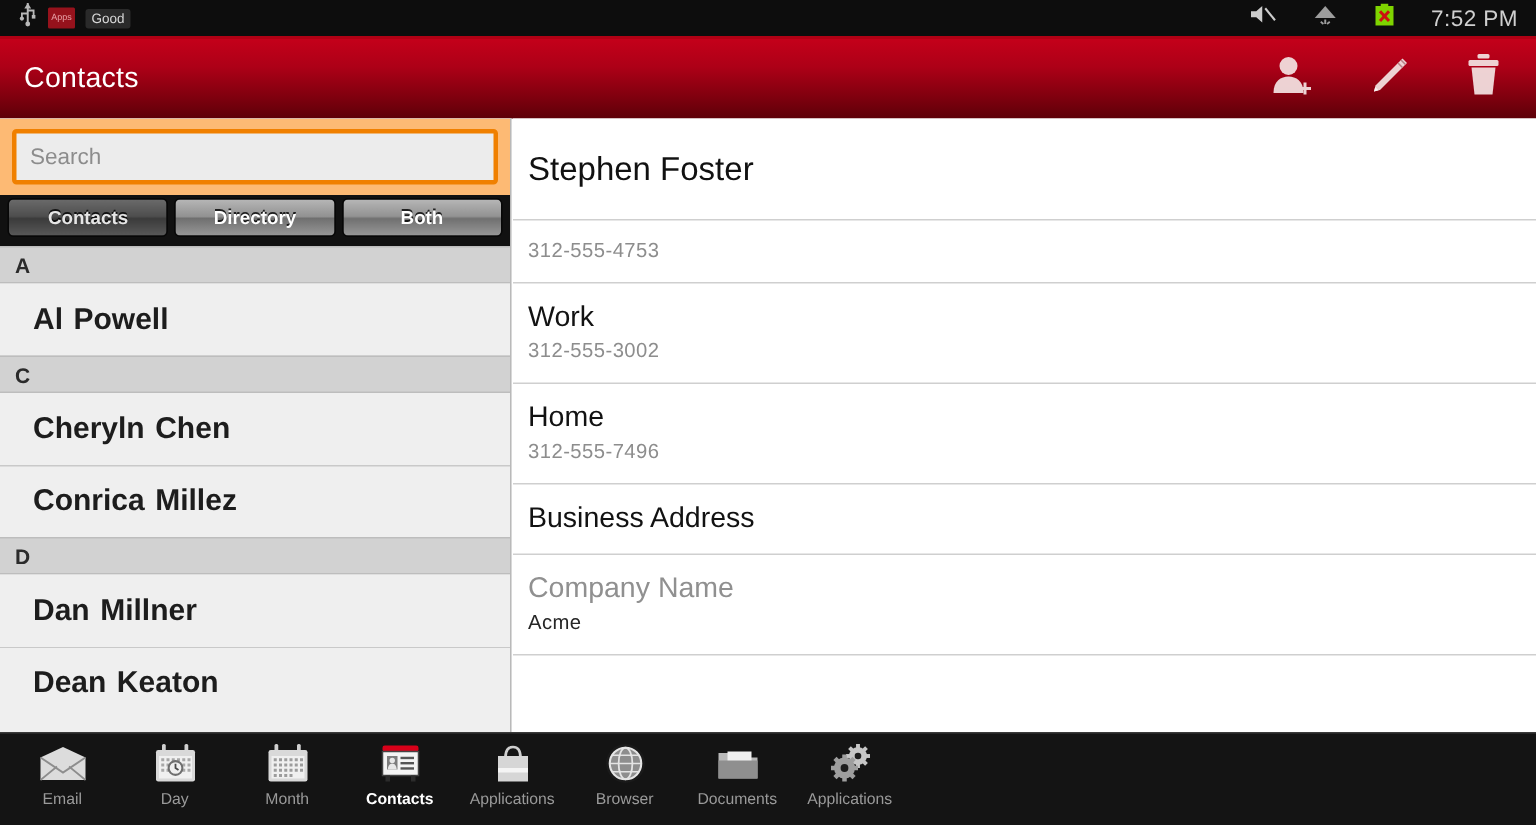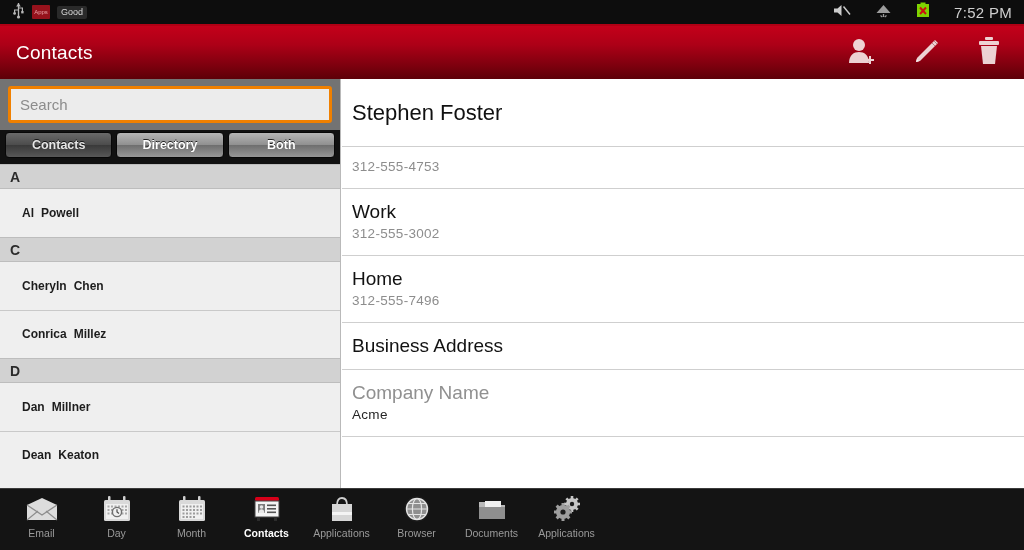--- a/index.html
+++ b/index.html
@@ -39,21 +39,21 @@
   .title{ color:#fff; font-size:19px; padding-left:16px; letter-spacing:.2px; }
   .tb-actions{ margin-left:auto; display:flex; align-items:center; gap:34px; padding-right:22px; }
   .tb-actions .ico{ cursor:pointer; opacity:.95; }
 
   
   .leftpanel{
     position:absolute; top:79px; left:0; width:341px; height:409px;
     background:#efefef; border-right:1px solid #b9b9b9; overflow:hidden;
   }
   .searchbar{
-    height:51px; background:#737373; display:flex; align-items:center;
+    height:51px; background:#fdba74; display:flex; align-items:center;
     padding:0 8px; gap:8px;
   }
   .searchfield{
     flex:1; height:37px; background:#ececec; border:3px solid #f08000;
     border-radius:3px; display:flex; align-items:center; padding:0 9px;
   }
   .searchfield .ph{ color:#8c8c8c; font-size:15px; }
   .btn-cancel{
     width:78px;height:33px;border:1px solid #050505;border-radius:4px;
     background:linear-gradient(to bottom,#b4b4b4 0%,#8f8f8f 48%,#6d6d6d 52%,#949494 100%);
@@ -74,21 +74,21 @@
     color:#e6e6e6;
   }
   .listscroll{ height:324px; overflow:hidden; }
   .sect-head{
     height:25px; background:#d2d2d2; border-top:1px solid #bdbdbd;
     border-bottom:1px solid #bdbdbd; display:flex; align-items:center;
     padding-left:10px; font-size:14px; font-weight:bold; color:#2b2b2b;
   }
   .contact-row{
     height:48px; background:#efefef; display:flex; align-items:center;
-    padding-left:22px; font-size:12px; font-weight:bold; color:#1d1d1d;
+    padding-left:22px; font-size:20px; font-weight:bold; color:#1d1d1d;
     cursor:pointer;
   }
   .contact-row + .contact-row{ box-shadow:inset 0 1px 0 #c9c9c9; }
   .contact-row .fn{ margin-right:7px; }
 
   
   .detail{
     position:absolute; top:79px; left:342px; width:682px; height:409px;
     background:#fff; overflow:hidden;
   }

